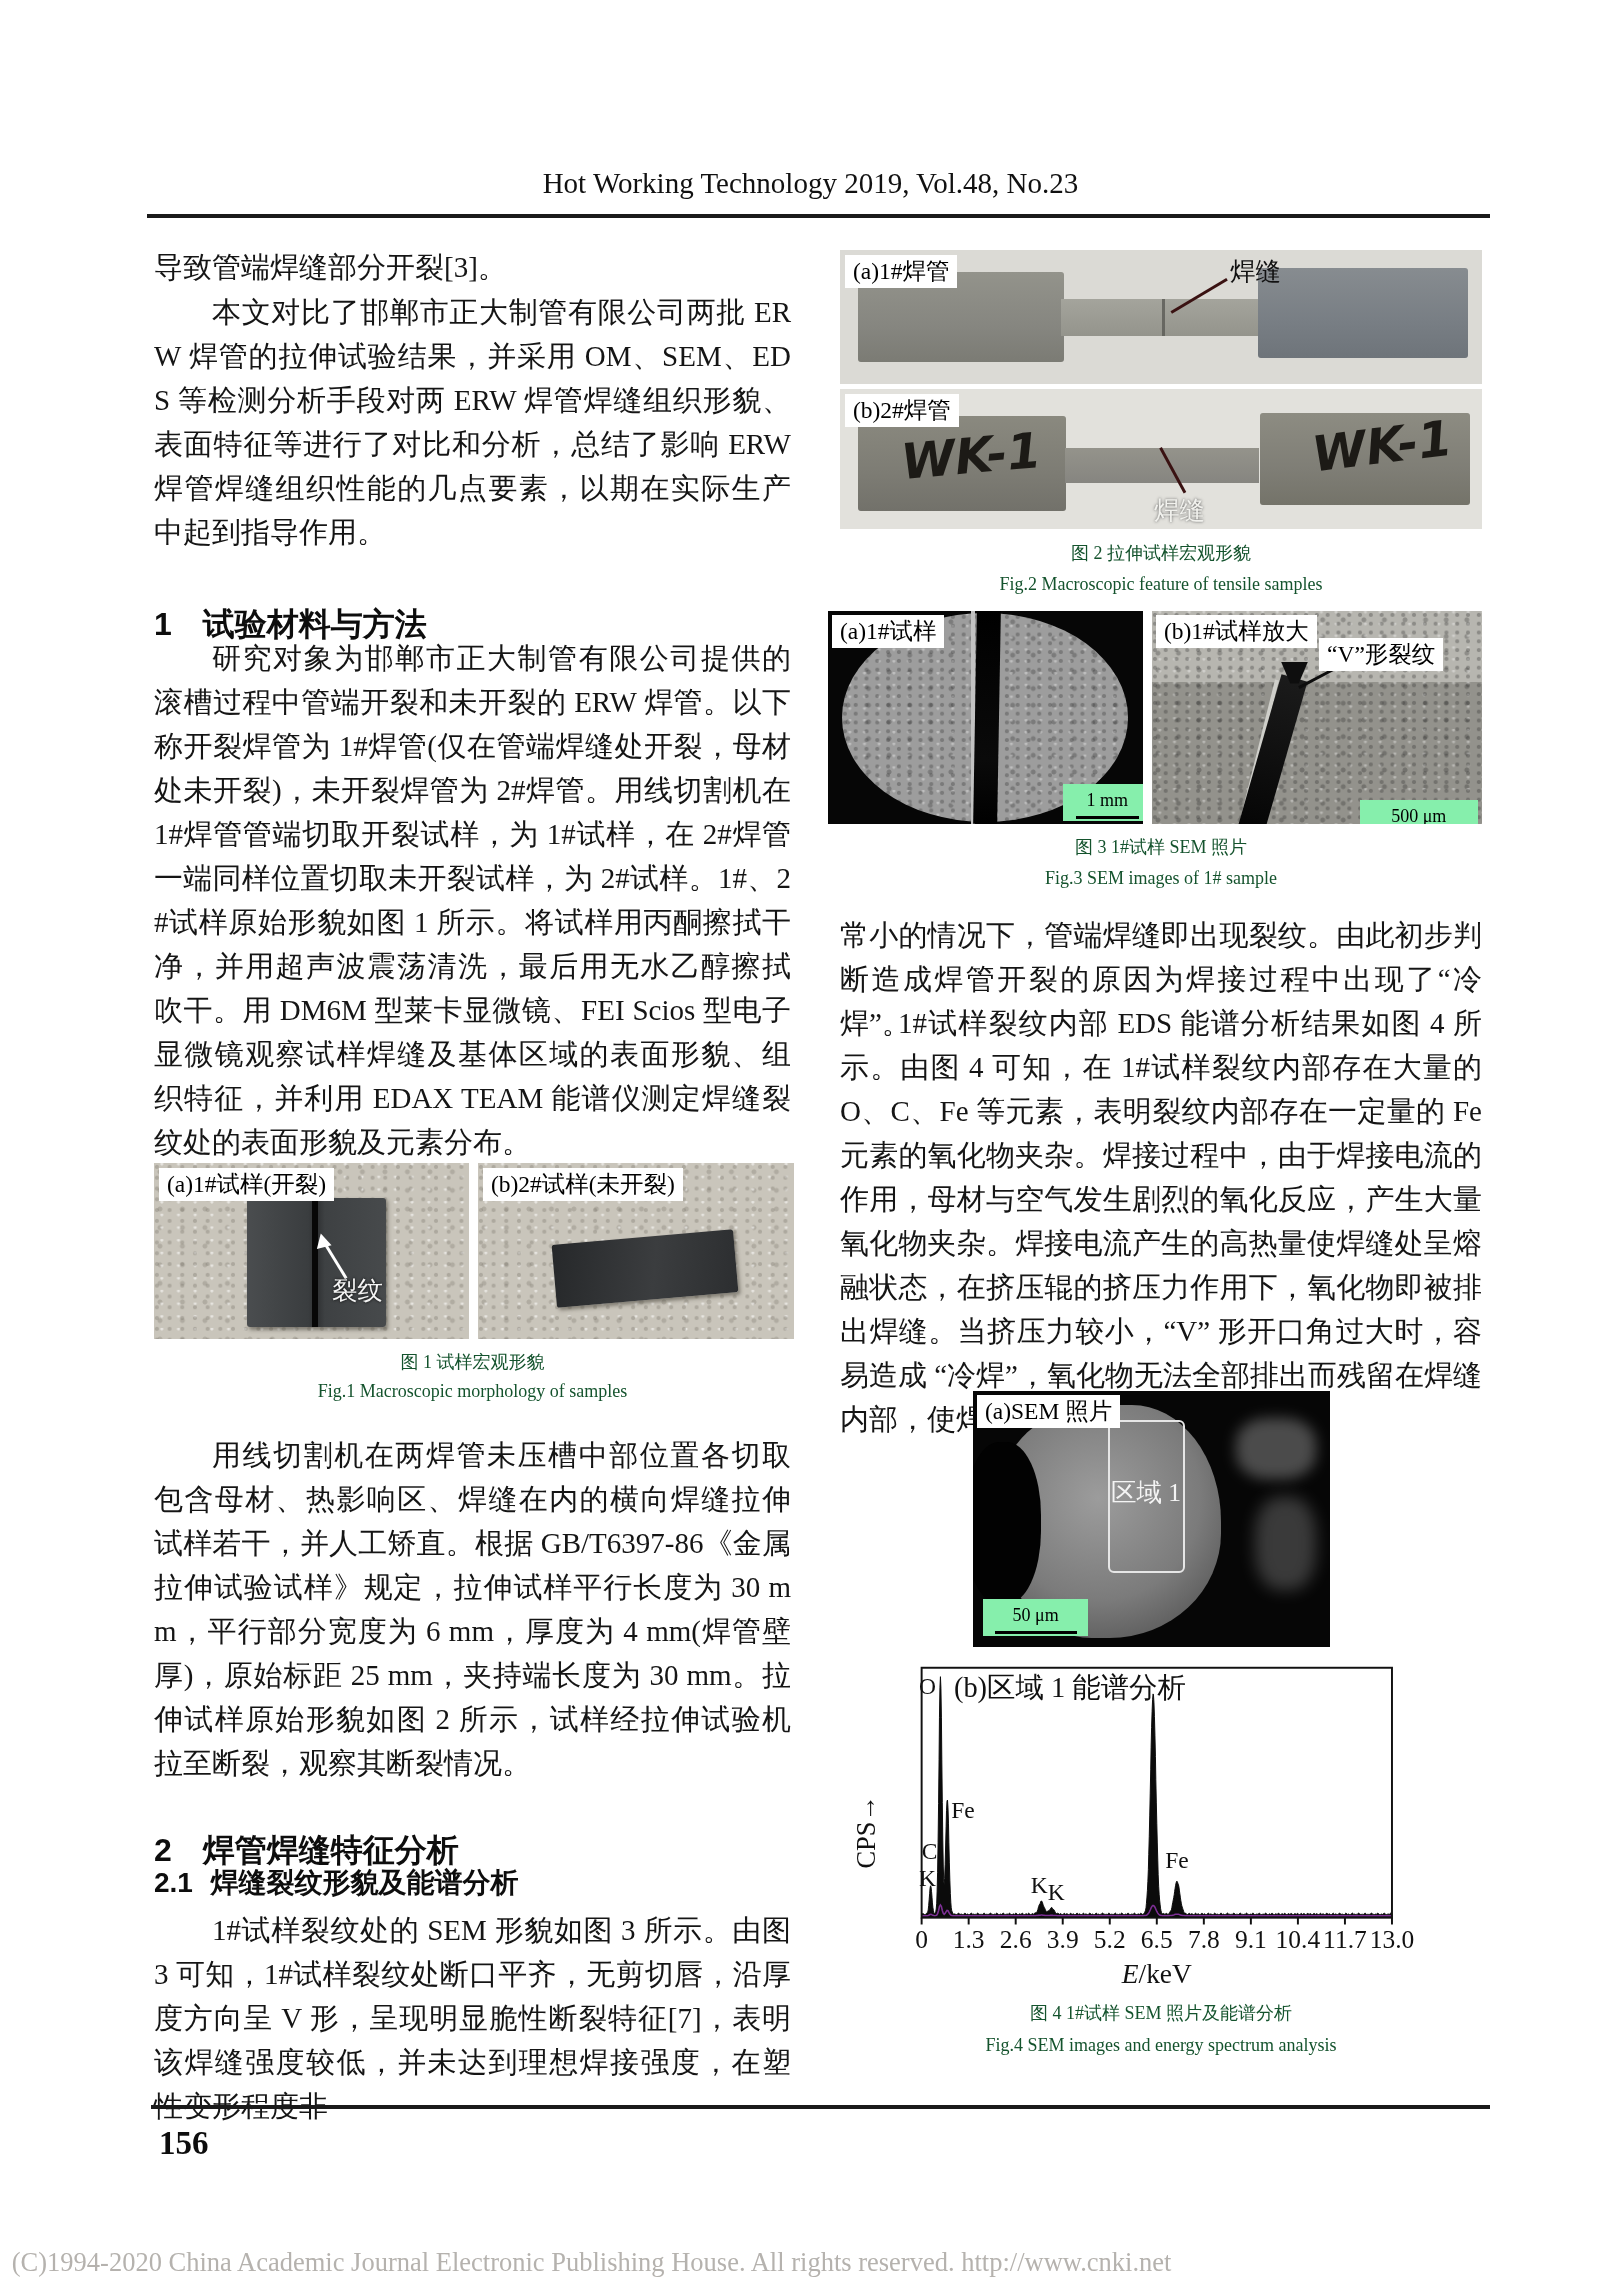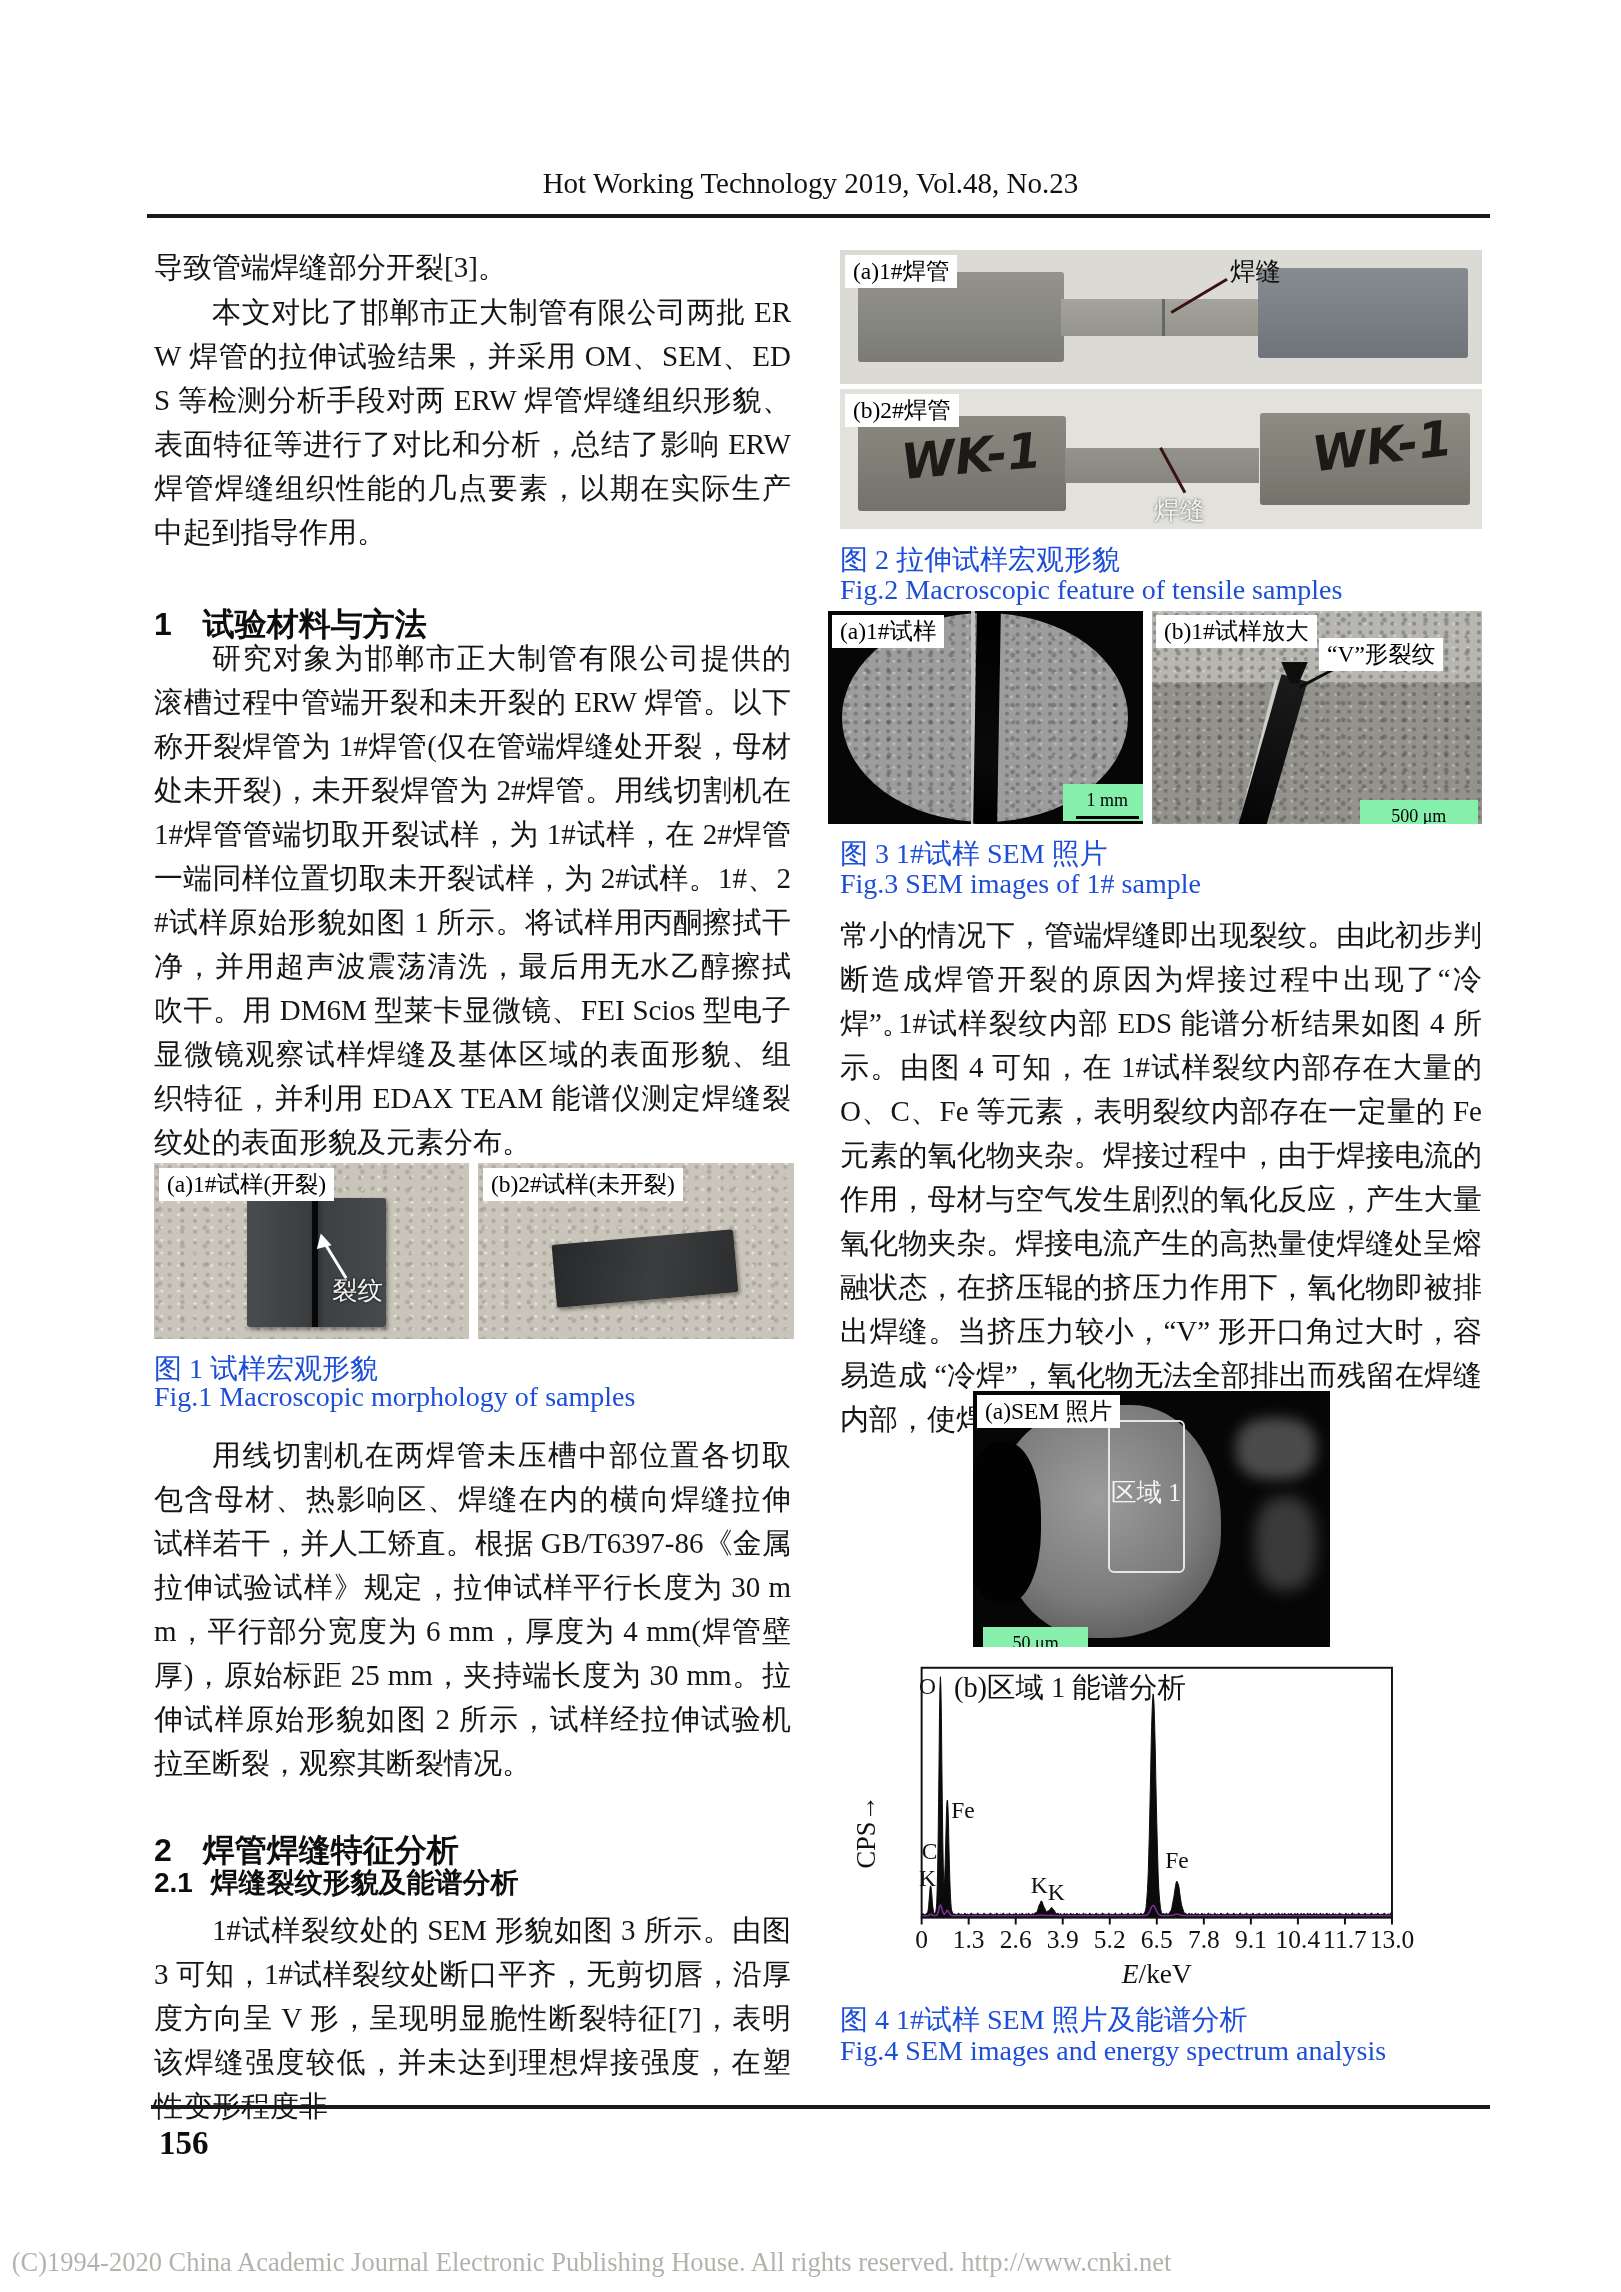--- a/index.html
+++ b/index.html
@@ -8,21 +8,21 @@
   .abs{position:absolute;}
   .para{position:absolute;width:637px;font-size:29px;line-height:44px;text-align:justify;
         word-break:break-all;color:#151515;}
   .indent{text-indent:2em;}
   .h1{position:absolute;font-family:"Liberation Sans","DejaVu Sans",sans-serif;font-weight:bold;
       font-size:32px;color:#0d0d0d;white-space:nowrap;margin-top:32px;}
   .h1 .num{margin-right:31px;}
   .h2s{position:absolute;font-family:"Liberation Sans","DejaVu Sans",sans-serif;font-weight:bold;
       font-size:28px;color:#0d0d0d;white-space:nowrap;}
   .h2s .num{margin-right:17.6px;}
-  .caption{position:absolute;font-size:28px;color:#1d4ed8;}
+  .caption{position:absolute;font-size:18px;text-align:center;color:#14532d;}
   .rule{position:absolute;height:3.9px;background:#1a1a1a;}
   .header-line{position:absolute;left:0;top:167px;width:1621px;text-align:center;
       font-size:29px;color:#111;}
   .photo{position:absolute;overflow:hidden;}
   .plabel{position:absolute;background:#ffffff;color:#000;font-size:23.5px;line-height:33px;
       padding:0 8px;white-space:nowrap;}
   .scalebox{position:absolute;background:#86efac;color:#000;font-size:18px;line-height:29px;
       text-align:center;padding:2px 7.8px;}
   .scalebox .bar{height:2.9px;background:#000;margin:1px auto 0 auto;}
   .overlay{position:absolute;left:0;top:0;width:100%;height:100%;pointer-events:none;}
@@ -161,21 +161,21 @@
   <div class="photo" style="left:973px;top:1391px;width:357px;height:256px;background:#060606;">
     <div class="abs" style="left:24.5px;top:13.7px;width:223px;height:233px;
          background:radial-gradient(circle at 45% 40%, #9c9c9c, #7b7b7b 55%, #545454 88%);
          border-radius:45% 40% 50% 42% / 40% 50% 45% 50%;"></div>
     <div class="abs" style="left:-7.8px;top:51px;width:76px;height:162px;background:#020202;border-radius:45%;"></div>
     <div class="abs" style="left:263px;top:27.4px;width:80px;height:61px;background:#7a7a7a;filter:blur(6.9px);opacity:.6;border-radius:40%;"></div>
     <div class="abs" style="left:282px;top:106px;width:61px;height:93px;background:#6e6e6e;filter:blur(7.8px);opacity:.5;border-radius:40%;"></div>
     <div class="abs" style="left:135px;top:29px;width:73px;height:149px;border:2px solid #e6e6e6;border-radius:5.9px;"></div>
     <div class="whitetext" style="left:129px;top:84px;width:88px;text-align:center;">区域 1</div>
     <div class="plabel" style="left:3.9px;top:3.9px;">(a)SEM 照片</div>
-    <div class="scalebox" style="left:9.8px;top:208px;width:90px;margin-top:28px;">
+    <div class="scalebox" style="left:9.8px;top:208px;width:90px;">
       <span>50 μm</span>
       <div class="bar" style="width:82px;"></div>
     </div>
   </div>
 
   <svg id="eds-chart-svg" class="abs" style="left:845px;top:1656px;" width="604" height="341" viewBox="0 0 616 348">
       <path d="M78,267 L78.0,263.9 L78.5,263.3 L79.0,262.9 L79.4,262.8 L79.9,263.1 L80.4,263.5 L80.9,263.9 L81.4,263.9 L81.8,263.7 L82.3,263.2 L82.8,262.8 L83.3,262.4 L83.8,262.2 L84.2,261.5 L84.7,259.2 L85.2,254.6 L85.7,248.6 L86.2,242.2 L86.6,236.9 L87.1,234.5 L87.6,235.8 L88.1,240.2 L88.6,246.2 L89.0,252.0 L89.5,256.6 L90.0,259.8 L90.5,261.9 L91.0,263.2 L91.4,263.0 L91.9,262.2 L92.4,260.9 L92.9,258.2 L93.4,252.3 L93.8,240.7 L94.3,220.8 L94.8,190.5 L95.3,150.6 L95.8,105.4 L96.2,62.6 L96.7,31.9 L97.2,21.1 L97.7,32.9 L98.2,63.1 L98.6,105.2 L99.1,149.5 L99.6,187.8 L100.1,215.3 L100.6,230.3 L101.0,233.7 L101.5,227.0 L102.0,212.7 L102.5,193.9 L103.0,174.2 L103.4,157.7 L103.9,148.1 L104.4,147.0 L104.9,154.9 L105.4,170.6 L105.8,190.6 L106.3,211.1 L106.8,228.9 L107.3,242.5 L107.8,251.6 L108.2,256.9 L108.7,259.7 L109.2,261.2 L109.7,262.2 L110.2,263.0 L110.6,263.8 L111.1,263.4 L111.6,263.2 L112.1,263.2 L112.6,263.6 L113.0,263.9 L113.5,263.8 L114.0,263.9 L114.5,263.5 L115.0,262.9 L115.4,262.5 L115.9,262.5 L116.4,262.9 L116.9,263.5 L117.4,263.8 L117.8,263.3 L118.3,263.2 L118.8,263.5 L119.3,263.8 L119.8,263.8 L120.2,263.8 L120.7,263.7 L121.2,263.2 L121.7,262.7 L122.2,262.4 L122.6,262.6 L123.1,263.1 L123.6,263.8 L124.1,263.6 L124.6,263.3 L125.0,263.4 L125.5,263.7 L126.0,263.8 L126.5,263.7 L127.0,263.9 L127.4,263.5 L127.9,262.9 L128.4,262.5 L128.9,262.5 L129.4,262.8 L129.8,263.4 L130.3,263.9 L130.8,263.5 L131.3,263.4 L131.8,263.6 L132.2,263.9 L132.7,263.6 L133.2,263.7 L133.7,263.8 L134.2,263.2 L134.6,262.7 L135.1,262.4 L135.6,262.5 L136.1,263.0 L136.6,263.6 L137.0,263.7 L137.5,263.5 L138.0,263.6 L138.5,263.9 L139.0,263.7 L139.4,263.6 L139.9,263.8 L140.4,263.6 L140.9,263.0 L141.4,262.5 L141.8,262.4 L142.3,262.7 L142.8,263.3 L143.3,263.9 L143.8,263.6 L144.2,263.6 L144.7,263.8 L145.2,263.7 L145.7,263.5 L146.2,263.6 L146.6,263.9 L147.1,263.3 L147.6,262.7 L148.1,262.4 L148.6,262.5 L149.0,262.9 L149.5,263.5 L150.0,263.8 L150.5,263.6 L151.0,263.7 L151.4,263.8 L151.9,263.5 L152.4,263.4 L152.9,263.7 L153.4,263.7 L153.8,263.0 L154.3,262.6 L154.8,262.4 L155.3,262.7 L155.8,263.2 L156.2,263.8 L156.7,263.7 L157.2,263.7 L157.7,263.9 L158.2,263.6 L158.6,263.3 L159.1,263.4 L159.6,263.8 L160.1,263.4 L160.6,262.8 L161.0,262.5 L161.5,262.5 L162.0,262.9 L162.5,263.5 L163.0,263.9 L163.4,263.7 L163.9,263.9 L164.4,263.7 L164.9,263.3 L165.4,263.3 L165.8,263.5 L166.3,263.8 L166.8,263.2 L167.3,262.6 L167.8,262.5 L168.2,262.7 L168.7,263.2 L169.2,263.7 L169.7,263.8 L170.2,263.8 L170.6,263.8 L171.1,263.4 L171.6,263.2 L172.1,263.3 L172.6,263.7 L173.0,263.5 L173.5,262.9 L174.0,262.5 L174.5,262.6 L175.0,262.9 L175.4,263.4 L175.9,263.9 L176.4,263.8 L176.9,263.9 L177.4,263.5 L177.8,263.2 L178.3,263.1 L178.8,263.4 L179.3,263.9 L179.8,263.3 L180.2,262.7 L180.7,262.5 L181.2,262.7 L181.7,263.2 L182.2,263.7 L182.6,263.9 L183.1,263.9 L183.6,263.7 L184.1,263.3 L184.6,263.0 L185.0,263.1 L185.5,263.5 L186.0,263.7 L186.5,263.0 L187.0,262.6 L187.4,262.6 L187.9,263.0 L188.4,263.4 L188.9,263.8 L189.4,263.9 L189.8,263.8 L190.3,263.4 L190.8,263.0 L191.3,262.9 L191.8,263.1 L192.2,263.7 L192.7,263.2 L193.2,262.5 L193.7,262.1 L194.2,262.0 L194.6,262.0 L195.1,261.8 L195.6,261.3 L196.1,260.3 L196.6,258.9 L197.0,257.2 L197.5,255.5 L198.0,254.1 L198.5,253.2 L199.0,252.5 L199.4,251.0 L199.9,250.1 L200.4,250.0 L200.9,250.7 L201.4,251.9 L201.8,253.4 L202.3,254.7 L202.8,255.9 L203.3,256.9 L203.8,257.8 L204.2,258.7 L204.7,259.8 L205.2,260.9 L205.7,261.2 L206.2,260.7 L206.6,260.2 L207.1,260.0 L207.6,259.9 L208.1,259.7 L208.6,259.3 L209.0,258.7 L209.5,257.8 L210.0,257.1 L210.5,256.6 L211.0,256.7 L211.4,257.4 L211.9,258.5 L212.4,258.6 L212.9,258.8 L213.4,259.5 L213.8,260.4 L214.3,261.4 L214.8,262.3 L215.3,262.8 L215.8,262.9 L216.2,262.7 L216.7,262.5 L217.2,262.4 L217.7,262.8 L218.2,263.4 L218.6,263.7 L219.1,263.1 L219.6,262.9 L220.1,263.0 L220.6,263.4 L221.0,263.8 L221.5,263.9 L222.0,263.8 L222.5,263.5 L223.0,263.0 L223.4,262.6 L223.9,262.7 L224.4,263.1 L224.9,263.7 L225.4,263.5 L225.8,263.1 L226.3,263.0 L226.8,263.2 L227.3,263.6 L227.8,263.9 L228.2,263.9 L228.7,263.7 L229.2,263.2 L229.7,262.7 L230.2,262.6 L230.6,262.8 L231.1,263.3 L231.6,263.9 L232.1,263.3 L232.6,263.1 L233.0,263.2 L233.5,263.5 L234.0,263.9 L234.5,263.9 L235.0,263.9 L235.4,263.4 L235.9,262.9 L236.4,262.6 L236.9,262.6 L237.4,262.9 L237.8,263.6 L238.3,263.7 L238.8,263.2 L239.3,263.1 L239.8,263.4 L240.2,263.8 L240.7,263.9 L241.2,263.9 L241.7,263.7 L242.2,263.2 L242.6,262.7 L243.1,262.5 L243.6,262.7 L244.1,263.2 L244.6,263.8 L245.0,263.5 L245.5,263.2 L246.0,263.3 L246.5,263.6 L247.0,263.9 L247.4,263.8 L247.9,263.9 L248.4,263.5 L248.9,262.9 L249.4,262.5 L249.8,262.5 L250.3,262.8 L250.8,263.4 L251.3,263.8 L251.8,263.4 L252.2,263.3 L252.7,263.5 L253.2,263.9 L253.7,263.7 L254.2,263.8 L254.6,263.8 L255.1,263.2 L255.6,262.7 L256.1,262.4 L256.6,262.6 L257.0,263.1 L257.5,263.7 L258.0,263.6 L258.5,263.4 L259.0,263.5 L259.4,263.8 L259.9,263.8 L260.4,263.6 L260.9,263.9 L261.4,263.5 L261.8,262.9 L262.3,262.5 L262.8,262.4 L263.3,262.7 L263.8,263.3 L264.2,263.9 L264.7,263.5 L265.2,263.5 L265.7,263.7 L266.2,263.8 L266.6,263.6 L267.1,263.6 L267.6,263.9 L268.1,263.3 L268.6,262.7 L269.0,262.4 L269.5,262.5 L270.0,263.0 L270.5,263.6 L271.0,263.8 L271.4,263.5 L271.9,263.6 L272.4,263.9 L272.9,263.6 L273.4,263.5 L273.8,263.7 L274.3,263.6 L274.8,263.0 L275.3,262.5 L275.8,262.4 L276.2,262.7 L276.7,263.2 L277.2,263.8 L277.7,263.7 L278.2,263.6 L278.6,263.9 L279.1,263.7 L279.6,263.4 L280.1,263.5 L280.6,263.9 L281.0,263.4 L281.5,262.8 L282.0,262.4 L282.5,262.5 L283.0,262.9 L283.4,263.5 L283.9,263.9 L284.4,263.7 L284.9,263.8 L285.4,263.8 L285.8,263.5 L286.3,263.4 L286.8,263.6 L287.3,263.7 L287.8,263.1 L288.2,262.6 L288.7,262.4 L289.2,262.7 L289.7,263.2 L290.2,263.7 L290.6,263.8 L291.1,263.8 L291.6,263.9 L292.1,263.5 L292.6,263.3 L293.0,263.4 L293.5,263.8 L294.0,263.5 L294.5,262.9 L295.0,262.5 L295.4,262.5 L295.9,262.9 L296.4,263.4 L296.9,263.9 L297.4,263.8 L297.8,263.9 L298.3,263.6 L298.8,263.3 L299.3,263.2 L299.8,263.4 L300.2,263.9 L300.7,263.2 L301.2,262.7 L301.7,262.5 L302.2,262.7 L302.6,263.1 L303.1,263.6 L303.6,263.7 L304.1,263.6 L304.6,263.3 L305.0,262.5 L305.5,261.7 L306.0,260.7 L306.5,259.5 L307.0,257.0 L307.4,252.6 L307.9,246.9 L308.4,239.5 L308.9,230.0 L309.4,217.9 L309.8,202.8 L310.3,184.3 L310.8,163.2 L311.3,140.0 L311.8,116.2 L312.2,93.2 L312.7,72.9 L313.2,56.7 L313.7,44.6 L314.2,38.7 L314.6,39.8 L315.1,47.8 L315.6,61.9 L316.1,80.8 L316.6,102.7 L317.0,126.0 L317.5,149.1 L318.0,171.0 L318.5,190.8 L319.0,208.3 L319.4,223.2 L319.9,235.0 L320.4,243.2 L320.9,249.3 L321.4,253.9 L321.8,257.4 L322.3,260.0 L322.8,261.8 L323.3,262.7 L323.8,263.1 L324.2,263.0 L324.7,262.8 L325.2,262.8 L325.7,263.1 L326.2,263.7 L326.6,263.5 L327.1,262.9 L327.6,262.7 L328.1,262.8 L328.6,263.1 L329.0,263.5 L329.5,263.7 L330.0,263.4 L330.5,262.8 L331.0,262.0 L331.4,261.2 L331.9,260.5 L332.4,259.8 L332.9,259.1 L333.4,256.7 L333.8,254.2 L334.3,251.6 L334.8,249.0 L335.3,246.4 L335.8,243.5 L336.2,240.3 L336.7,237.1 L337.2,234.0 L337.7,231.6 L338.2,230.1 L338.6,229.8 L339.1,230.8 L339.6,232.1 L340.1,233.5 L340.6,235.8 L341.0,238.9 L341.5,242.4 L342.0,246.1 L342.5,249.5 L343.0,252.3 L343.4,254.4 L343.9,256.2 L344.4,257.6 L344.9,259.1 L345.4,260.6 L345.8,262.0 L346.3,262.3 L346.8,262.2 L347.3,262.4 L347.8,262.9 L348.2,263.4 L348.7,263.8 L349.2,263.9 L349.7,263.6 L350.2,263.2 L350.6,262.8 L351.1,262.6 L351.6,262.8 L352.1,263.4 L352.6,263.8 L353.0,263.2 L353.5,263.0 L354.0,263.1 L354.5,263.4 L355.0,263.8 L355.4,263.9 L355.9,263.9 L356.4,263.5 L356.9,263.0 L357.4,262.6 L357.8,262.6 L358.3,263.0 L358.8,263.6 L359.3,263.6 L359.8,263.1 L360.2,263.0 L360.7,263.3 L361.2,263.7 L361.7,263.9 L362.2,263.9 L362.6,263.7 L363.1,263.2 L363.6,262.7 L364.1,262.5 L364.6,262.7 L365.0,263.2 L365.5,263.9 L366.0,263.4 L366.5,263.1 L367.0,263.2 L367.4,263.5 L367.9,263.9 L368.4,263.8 L368.9,263.9 L369.4,263.5 L369.8,262.9 L370.3,262.6 L370.8,262.5 L371.3,262.9 L371.8,263.5 L372.2,263.7 L372.7,263.3 L373.2,263.2 L373.7,263.4 L374.2,263.8 L374.6,263.8 L375.1,263.8 L375.6,263.7 L376.1,263.2 L376.6,262.7 L377.0,262.5 L377.5,262.6 L378.0,263.1 L378.5,263.8 L379.0,263.6 L379.4,263.3 L379.9,263.4 L380.4,263.7 L380.9,263.9 L381.4,263.7 L381.8,263.9 L382.3,263.5 L382.8,262.9 L383.3,262.5 L383.8,262.5 L384.2,262.8 L384.7,263.4 L385.2,263.9 L385.7,263.5 L386.2,263.4 L386.6,263.6 L387.1,263.9 L387.6,263.7 L388.1,263.7 L388.6,263.8 L389.0,263.2 L389.5,262.7 L390.0,262.4 L390.5,262.5 L391.0,263.0 L391.4,263.6 L391.9,263.7 L392.4,263.4 L392.9,263.5 L393.4,263.8 L393.8,263.7 L394.3,263.6 L394.8,263.8 L395.3,263.6 L395.8,263.0 L396.2,262.5 L396.7,262.4 L397.2,262.7 L397.7,263.3 L398.2,263.9 L398.6,263.6 L399.1,263.5 L399.6,263.7 L400.1,263.8 L400.6,263.5 L401.0,263.6 L401.5,263.9 L402.0,263.3 L402.5,262.7 L403.0,262.4 L403.4,262.5 L403.9,262.9 L404.4,263.5 L404.9,263.8 L405.4,263.6 L405.8,263.7 L406.3,263.9 L406.8,263.6 L407.3,263.4 L407.8,263.7 L408.2,263.7 L408.7,263.0 L409.2,262.6 L409.7,262.4 L410.2,262.7 L410.6,263.2 L411.1,263.8 L411.6,263.7 L412.1,263.7 L412.6,263.9 L413.0,263.6 L413.5,263.4 L414.0,263.4 L414.5,263.9 L415.0,263.4 L415.4,262.8 L415.9,262.5 L416.4,262.5 L416.9,262.9 L417.4,263.5 L417.8,263.9 L418.3,263.7 L418.8,263.8 L419.3,263.7 L419.8,263.4 L420.2,263.3 L420.7,263.5 L421.2,263.8 L421.7,263.1 L422.2,262.6 L422.6,262.5 L423.1,262.7 L423.6,263.2 L424.1,263.7 L424.6,263.8 L425.0,263.8 L425.5,263.8 L426.0,263.5 L426.5,263.2 L427.0,263.3 L427.4,263.7 L427.9,263.5 L428.4,262.9 L428.9,262.5 L429.4,262.5 L429.8,262.9 L430.3,263.4 L430.8,263.9 L431.3,263.8 L431.8,263.9 L432.2,263.6 L432.7,263.2 L433.2,263.1 L433.7,263.4 L434.2,263.9 L434.6,263.3 L435.1,262.7 L435.6,262.5 L436.1,262.7 L436.6,263.2 L437.0,263.7 L437.5,263.9 L438.0,263.9 L438.5,263.7 L439.0,263.3 L439.4,263.1 L439.9,263.1 L440.4,263.6 L440.9,263.7 L441.4,263.0 L441.8,262.6 L442.3,262.6 L442.8,262.9 L443.3,263.4 L443.8,263.8 L444.2,263.9 L444.7,263.8 L445.2,263.4 L445.7,263.1 L446.2,263.0 L446.6,263.2 L447.1,263.8 L447.6,263.4 L448.1,262.8 L448.6,262.6 L449.0,262.8 L449.5,263.2 L450.0,263.7 L450.5,263.9 L451.0,263.9 L451.4,263.6 L451.9,263.2 L452.4,262.9 L452.9,263.0 L453.4,263.4 L453.8,263.8 L454.3,263.2 L454.8,262.7 L455.3,262.7 L455.8,263.0 L456.2,263.4 L456.7,263.8 L457.2,263.9 L457.7,263.7 L458.2,263.3 L458.6,263.0 L459.1,262.8 L459.6,263.1 L460.1,263.6 L460.6,263.6 L461.0,263.0 L461.5,262.7 L462.0,262.9 L462.5,263.2 L463.0,263.7 L463.4,263.9 L463.9,263.9 L464.4,263.5 L464.9,263.1 L465.4,262.8 L465.8,262.8 L466.3,263.2 L466.8,263.9 L467.3,263.3 L467.8,262.9 L468.2,262.8 L468.7,263.1 L469.2,263.5 L469.7,263.9 L470.2,263.9 L470.6,263.7 L471.1,263.3 L471.6,262.8 L472.1,262.7 L472.6,262.9 L473.0,263.5 L473.5,263.7 L474.0,263.1 L474.5,262.9 L475.0,263.0 L475.4,263.3 L475.9,263.7 L476.4,263.9 L476.9,263.8 L477.4,263.5 L477.8,263.0 L478.3,262.7 L478.8,262.7 L479.3,263.1 L479.8,263.7 L480.2,263.5 L480.7,263.0 L481.2,263.0 L481.7,263.2 L482.2,263.6 L482.6,263.9 L483.1,263.9 L483.6,263.7 L484.1,263.2 L484.6,262.8 L485.0,262.6 L485.5,262.8 L486.0,263.3 L486.5,263.9 L487.0,263.3 L487.4,263.0 L487.9,263.1 L488.4,263.5 L488.9,263.8 L489.4,263.9 L489.8,263.9 L490.3,263.5 L490.8,262.9 L491.3,262.6 L491.8,262.6 L492.2,262.9 L492.7,263.6 L493.2,263.6 L493.7,263.2 L494.2,263.1 L494.6,263.3 L495.1,263.7 L495.6,263.9 L496.1,263.9 L496.6,263.7 L497.0,263.2 L497.5,262.7 L498.0,262.5 L498.5,262.7 L499.0,263.2 L499.4,263.8 L499.9,263.5 L500.4,263.2 L500.9,263.3 L501.4,263.6 L501.8,263.9 L502.3,263.8 L502.8,263.9 L503.3,263.5 L503.8,262.9 L504.2,262.5 L504.7,262.5 L505.2,262.8 L505.7,263.4 L506.2,263.8 L506.6,263.4 L507.1,263.3 L507.6,263.5 L508.1,263.8 L508.6,263.8 L509.0,263.8 L509.5,263.8 L510.0,263.2 L510.5,262.7 L511.0,262.4 L511.4,262.6 L511.9,263.1 L512.4,263.7 L512.9,263.6 L513.4,263.3 L513.8,263.4 L514.3,263.7 L514.8,263.8 L515.3,263.7 L515.8,263.9 L516.2,263.5 L516.7,263.0 L517.2,262.5 L517.7,262.4 L518.2,262.7 L518.6,263.3 L519.1,263.9 L519.6,263.5 L520.1,263.4 L520.6,263.6 L521.0,263.9 L521.5,263.6 L522.0,263.7 L522.5,263.8 L523.0,263.3 L523.4,262.7 L523.9,262.4 L524.4,262.5 L524.9,263.0 L525.4,263.6 L525.8,263.8 L526.3,263.5 L526.8,263.6 L527.3,263.9 L527.8,263.7 L528.2,263.5 L528.7,263.8 L529.2,263.6 L529.7,263.0 L530.2,262.5 L530.6,262.4 L531.1,262.7 L531.6,263.2 L532.1,263.8 L532.6,263.7 L533.0,263.6 L533.5,263.8 L534.0,263.7 L534.5,263.5 L535.0,263.5 L535.4,263.9 L535.9,263.4 L536.4,262.8 L536.9,262.4 L537.4,262.5 L537.8,262.9 L538.3,263.5 L538.8,263.9 L539.3,263.6 L539.8,263.7 L540.2,263.8 L540.7,263.5 L541.2,263.4 L541.7,263.6 L542.2,263.7 L542.6,263.1 L543.1,262.6 L543.6,262.4 L544.1,262.7 L544.6,263.2 L545.0,263.7 L545.5,263.8 L546.0,263.7 L546.5,263.9 L547.0,263.6 L547.4,263.3 L547.9,263.4 L548.4,263.8 L548.9,263.5 L549.4,262.8 L549.8,262.5 L550.3,262.5 L550.8,262.9 L551.3,263.4 L551.8,263.9 L552.2,263.8 L552.7,263.9 L553.2,263.7 L553.7,263.3 L554.2,263.2 L554.6,263.5 L555.1,263.9 L555.6,263.2 L556.1,262.7 L556.6,262.5 L557.0,262.7 L557.5,263.2 L558.0,263.7 L558,267 Z" fill="#0b0b0b" stroke="#0b0b0b" stroke-width="1"></path>
       <path d="M78,265 L78.0,265.0 L79.0,265.0 L79.9,265.0 L80.9,265.0 L81.8,265.0 L82.8,265.0 L83.8,265.0 L84.7,264.8 L85.7,264.3 L86.6,263.8 L87.6,263.7 L88.6,264.2 L89.5,264.7 L90.5,264.9 L91.4,265.0 L92.4,264.9 L93.4,264.5 L94.3,263.0 L95.3,259.7 L96.2,255.6 L97.2,254.0 L98.2,255.6 L99.1,259.7 L100.1,262.7 L101.0,263.6 L102.0,262.6 L103.0,260.8 L103.9,259.6 L104.9,259.9 L105.8,261.6 L106.8,263.4 L107.8,264.4 L108.7,264.9 L109.7,265.0 L110.6,265.0 L111.6,265.0 L112.6,265.0 L113.5,265.0 L114.5,265.0 L115.4,265.0 L116.4,265.0 L117.4,265.0 L118.3,265.0 L119.3,265.0 L120.2,265.0 L121.2,265.0 L122.2,265.0 L123.1,265.0 L124.1,265.0 L125.0,265.0 L126.0,265.0 L127.0,265.0 L127.9,265.0 L128.9,265.0 L129.8,265.0 L130.8,265.0 L131.8,265.0 L132.7,265.0 L133.7,265.0 L134.6,265.0 L135.6,265.0 L136.6,265.0 L137.5,265.0 L138.5,265.0 L139.4,265.0 L140.4,265.0 L141.4,265.0 L142.3,265.0 L143.3,265.0 L144.2,265.0 L145.2,265.0 L146.2,265.0 L147.1,265.0 L148.1,265.0 L149.0,265.0 L150.0,265.0 L151.0,265.0 L151.9,265.0 L152.9,265.0 L153.8,265.0 L154.8,265.0 L155.8,265.0 L156.7,265.0 L157.7,265.0 L158.6,265.0 L159.6,265.0 L160.6,265.0 L161.5,265.0 L162.5,265.0 L163.4,265.0 L164.4,265.0 L165.4,265.0 L166.3,265.0 L167.3,265.0 L168.2,265.0 L169.2,265.0 L170.2,265.0 L171.1,265.0 L172.1,265.0 L173.0,265.0 L174.0,265.0 L175.0,265.0 L175.9,265.0 L176.9,265.0 L177.8,265.0 L178.8,265.0 L179.8,265.0 L180.7,265.0 L181.7,265.0 L182.6,265.0 L183.6,265.0 L184.6,265.0 L185.5,265.0 L186.5,265.0 L187.4,265.0 L188.4,265.0 L189.4,265.0 L190.3,265.0 L191.3,265.0 L192.2,265.0 L193.2,265.0 L194.2,265.0 L195.1,264.9 L196.1,264.8 L197.0,264.7 L198.0,264.6 L199.0,264.5 L199.9,264.4 L200.9,264.4 L201.8,264.5 L202.8,264.6 L203.8,264.8 L204.7,264.8 L205.7,264.9 L206.6,264.9 L207.6,264.8 L208.6,264.8 L209.5,264.7 L210.5,264.7 L211.4,264.7 L212.4,264.8 L213.4,264.8 L214.3,264.9 L215.3,264.9 L216.2,265.0 L217.2,265.0 L218.2,265.0 L219.1,265.0 L220.1,265.0 L221.0,265.0 L222.0,265.0 L223.0,265.0 L223.9,265.0 L224.9,265.0 L225.8,265.0 L226.8,265.0 L227.8,265.0 L228.7,265.0 L229.7,265.0 L230.6,265.0 L231.6,265.0 L232.6,265.0 L233.5,265.0 L234.5,265.0 L235.4,265.0 L236.4,265.0 L237.4,265.0 L238.3,265.0 L239.3,265.0 L240.2,265.0 L241.2,265.0 L242.2,265.0 L243.1,265.0 L244.1,265.0 L245.0,265.0 L246.0,265.0 L247.0,265.0 L247.9,265.0 L248.9,265.0 L249.8,265.0 L250.8,265.0 L251.8,265.0 L252.7,265.0 L253.7,265.0 L254.6,265.0 L255.6,265.0 L256.6,265.0 L257.5,265.0 L258.5,265.0 L259.4,265.0 L260.4,265.0 L261.4,265.0 L262.3,265.0 L263.3,265.0 L264.2,265.0 L265.2,265.0 L266.2,265.0 L267.1,265.0 L268.1,265.0 L269.0,265.0 L270.0,265.0 L271.0,265.0 L271.9,265.0 L272.9,265.0 L273.8,265.0 L274.8,265.0 L275.8,265.0 L276.7,265.0 L277.7,265.0 L278.6,265.0 L279.6,265.0 L280.6,265.0 L281.5,265.0 L282.5,265.0 L283.4,265.0 L284.4,265.0 L285.4,265.0 L286.3,265.0 L287.3,265.0 L288.2,265.0 L289.2,265.0 L290.2,265.0 L291.1,265.0 L292.1,265.0 L293.0,265.0 L294.0,265.0 L295.0,265.0 L295.9,265.0 L296.9,265.0 L297.8,265.0 L298.8,265.0 L299.8,265.0 L300.7,265.0 L301.7,265.0 L302.6,265.0 L303.6,265.0 L304.6,265.0 L305.5,264.9 L306.5,264.8 L307.4,264.5 L308.4,263.9 L309.4,262.9 L310.3,261.3 L311.3,259.2 L312.2,257.0 L313.2,255.3 L314.2,254.5 L315.1,254.9 L316.1,256.4 L317.0,258.5 L318.0,260.7 L319.0,262.4 L319.9,263.6 L320.9,264.4 L321.8,264.7 L322.8,264.9 L323.8,265.0 L324.7,265.0 L325.7,265.0 L326.6,265.0 L327.6,265.0 L328.6,265.0 L329.5,265.0 L330.5,265.0 L331.4,264.9 L332.4,264.8 L333.4,264.7 L334.3,264.5 L335.3,264.2 L336.2,263.9 L337.2,263.6 L338.2,263.5 L339.1,263.5 L340.1,263.6 L341.0,263.9 L342.0,264.2 L343.0,264.5 L343.9,264.7 L344.9,264.8 L345.8,264.9 L346.8,265.0 L347.8,265.0 L348.7,265.0 L349.7,265.0 L350.6,265.0 L351.6,265.0 L352.6,265.0 L353.5,265.0 L354.5,265.0 L355.4,265.0 L356.4,265.0 L357.4,265.0 L358.3,265.0 L359.3,265.0 L360.2,265.0 L361.2,265.0 L362.2,265.0 L363.1,265.0 L364.1,265.0 L365.0,265.0 L366.0,265.0 L367.0,265.0 L367.9,265.0 L368.9,265.0 L369.8,265.0 L370.8,265.0 L371.8,265.0 L372.7,265.0 L373.7,265.0 L374.6,265.0 L375.6,265.0 L376.6,265.0 L377.5,265.0 L378.5,265.0 L379.4,265.0 L380.4,265.0 L381.4,265.0 L382.3,265.0 L383.3,265.0 L384.2,265.0 L385.2,265.0 L386.2,265.0 L387.1,265.0 L388.1,265.0 L389.0,265.0 L390.0,265.0 L391.0,265.0 L391.9,265.0 L392.9,265.0 L393.8,265.0 L394.8,265.0 L395.8,265.0 L396.7,265.0 L397.7,265.0 L398.6,265.0 L399.6,265.0 L400.6,265.0 L401.5,265.0 L402.5,265.0 L403.4,265.0 L404.4,265.0 L405.4,265.0 L406.3,265.0 L407.3,265.0 L408.2,265.0 L409.2,265.0 L410.2,265.0 L411.1,265.0 L412.1,265.0 L413.0,265.0 L414.0,265.0 L415.0,265.0 L415.9,265.0 L416.9,265.0 L417.8,265.0 L418.8,265.0 L419.8,265.0 L420.7,265.0 L421.7,265.0 L422.6,265.0 L423.6,265.0 L424.6,265.0 L425.5,265.0 L426.5,265.0 L427.4,265.0 L428.4,265.0 L429.4,265.0 L430.3,265.0 L431.3,265.0 L432.2,265.0 L433.2,265.0 L434.2,265.0 L435.1,265.0 L436.1,265.0 L437.0,265.0 L438.0,265.0 L439.0,265.0 L439.9,265.0 L440.9,265.0 L441.8,265.0 L442.8,265.0 L443.8,265.0 L444.7,265.0 L445.7,265.0 L446.6,265.0 L447.6,265.0 L448.6,265.0 L449.5,265.0 L450.5,265.0 L451.4,265.0 L452.4,265.0 L453.4,265.0 L454.3,265.0 L455.3,265.0 L456.2,265.0 L457.2,265.0 L458.2,265.0 L459.1,265.0 L460.1,265.0 L461.0,265.0 L462.0,265.0 L463.0,265.0 L463.9,265.0 L464.9,265.0 L465.8,265.0 L466.8,265.0 L467.8,265.0 L468.7,265.0 L469.7,265.0 L470.6,265.0 L471.6,265.0 L472.6,265.0 L473.5,265.0 L474.5,265.0 L475.4,265.0 L476.4,265.0 L477.4,265.0 L478.3,265.0 L479.3,265.0 L480.2,265.0 L481.2,265.0 L482.2,265.0 L483.1,265.0 L484.1,265.0 L485.0,265.0 L486.0,265.0 L487.0,265.0 L487.9,265.0 L488.9,265.0 L489.8,265.0 L490.8,265.0 L491.8,265.0 L492.7,265.0 L493.7,265.0 L494.6,265.0 L495.6,265.0 L496.6,265.0 L497.5,265.0 L498.5,265.0 L499.4,265.0 L500.4,265.0 L501.4,265.0 L502.3,265.0 L503.3,265.0 L504.2,265.0 L505.2,265.0 L506.2,265.0 L507.1,265.0 L508.1,265.0 L509.0,265.0 L510.0,265.0 L511.0,265.0 L511.9,265.0 L512.9,265.0 L513.8,265.0 L514.8,265.0 L515.8,265.0 L516.7,265.0 L517.7,265.0 L518.6,265.0 L519.6,265.0 L520.6,265.0 L521.5,265.0 L522.5,265.0 L523.4,265.0 L524.4,265.0 L525.4,265.0 L526.3,265.0 L527.3,265.0 L528.2,265.0 L529.2,265.0 L530.2,265.0 L531.1,265.0 L532.1,265.0 L533.0,265.0 L534.0,265.0 L535.0,265.0 L535.9,265.0 L536.9,265.0 L537.8,265.0 L538.8,265.0 L539.8,265.0 L540.7,265.0 L541.7,265.0 L542.6,265.0 L543.6,265.0 L544.6,265.0 L545.5,265.0 L546.5,265.0 L547.4,265.0 L548.4,265.0 L549.4,265.0 L550.3,265.0 L551.3,265.0 L552.2,265.0 L553.2,265.0 L554.2,265.0 L555.1,265.0 L556.1,265.0 L557.0,265.0 L558.0,265.0" fill="none" stroke="#7d2f95" stroke-width="1.6"></path>
       <rect x="78" y="12" width="480" height="255" fill="none" stroke="#111111" stroke-width="2"></rect>
       <line x1="78" y1="267" x2="78" y2="274" stroke="#111111" stroke-width="2"></line>

